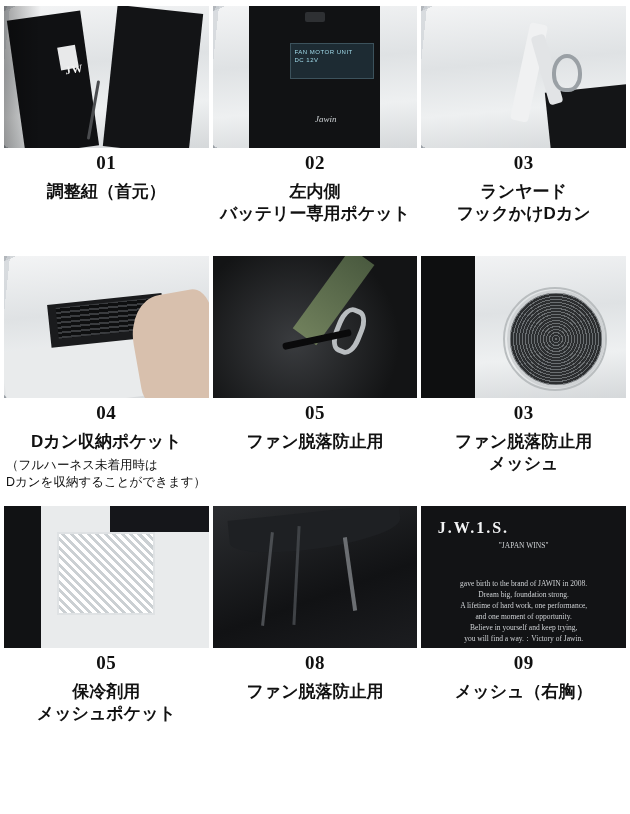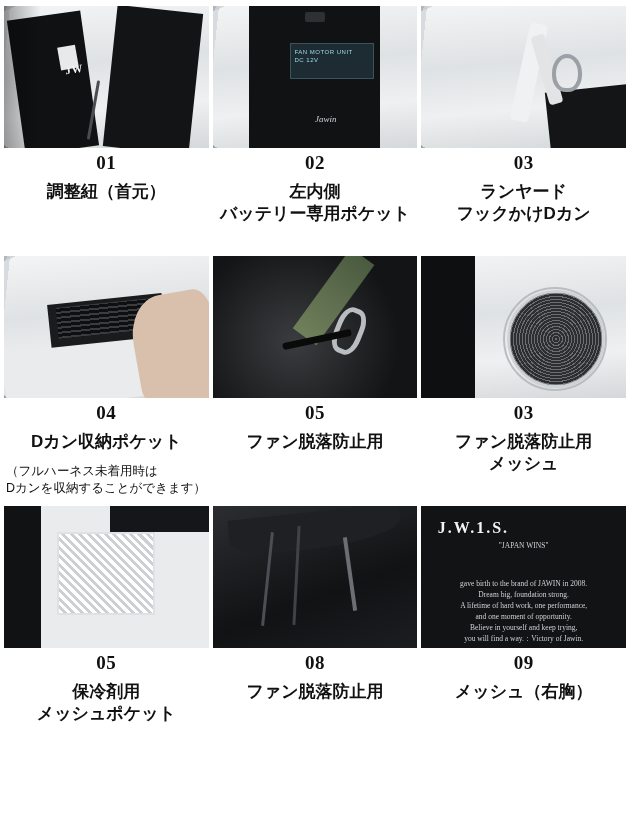--- a/index.html
+++ b/index.html
@@ -59,21 +59,21 @@
     margin-top: 7px;
   }
   .subcaption {
     font-family: "Liberation Sans", sans-serif;
     font-weight: normal;
     font-size: 12.5px;
     line-height: 17px;
     color: #111;
     text-align: left;
     white-space: pre-line;
-    margin-top: 10px;
+    margin-top: 4px;
     align-self: flex-start;
     padding-left: 2px;
   }
   .cell-block {
     min-height: 250px;
   }
 
   
   .camo {
     position: absolute;

